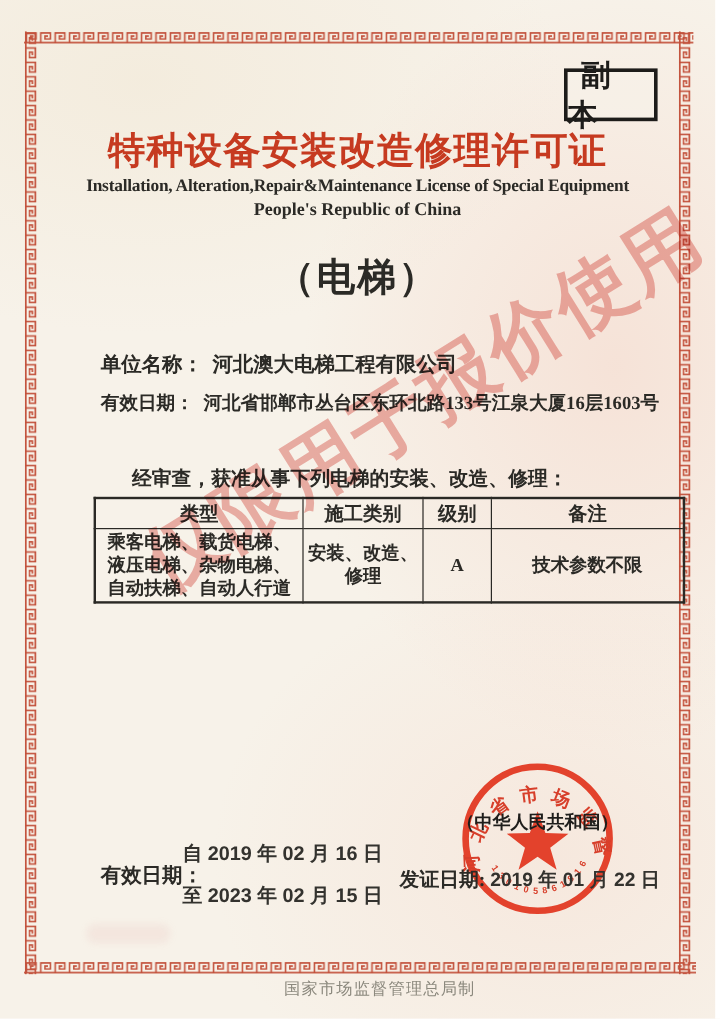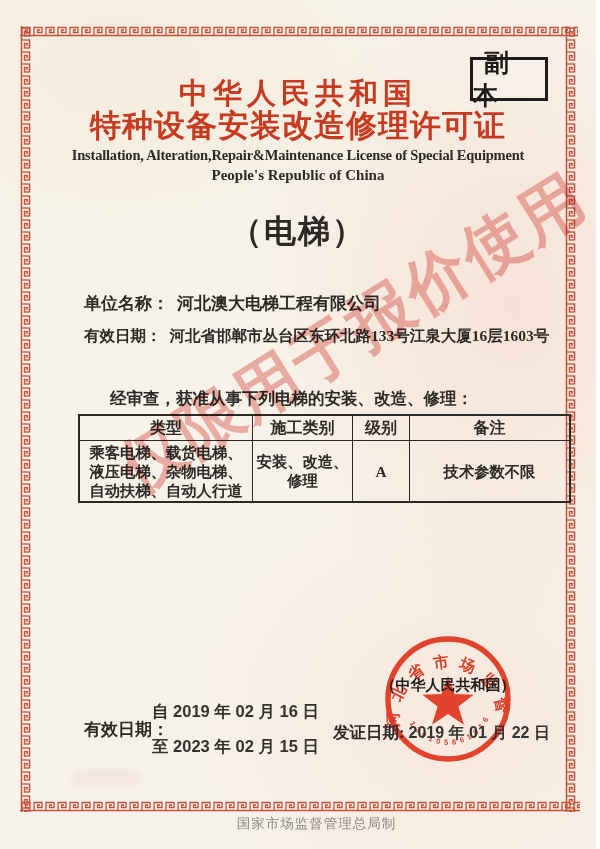--- a/index.html
+++ b/index.html
@@ -84,21 +84,20 @@
     <defs>
         <pattern id="gk-r" width="12" height="11" patternUnits="userSpaceOnUse" patternTransform="rotate(90)">
       <path d="M0,9.5 H12 M2,9.5 V1.5 H10 V6.5 H5.5 V4 H8" fill="none" stroke="#c2503a" stroke-width="1.3"></path>
     </pattern>
       </defs>
     <rect width="100%" height="100%" fill="url(#gk-r)"></rect>
   </svg>
 
   <div class="abs badge">副本</div>
 
-  <div class="abs center title-cn1">中华人民共和国</div>
   <div class="abs center title-cn2">特种设备安装改造修理许可证</div>
   <div class="abs center title-en1">Installation, Alteration,Repair&amp;Maintenance License of Special Equipment</div>
   <div class="abs center title-en2">People's Republic of China</div>
   <div class="abs center category">（电梯）</div>
 
 
   <div class="abs field f-name">
     <span>单位名称：</span><span class="gap"></span><span>河北澳大电梯工程有限公司</span>
   </div>
   <div class="abs field f-addr">

